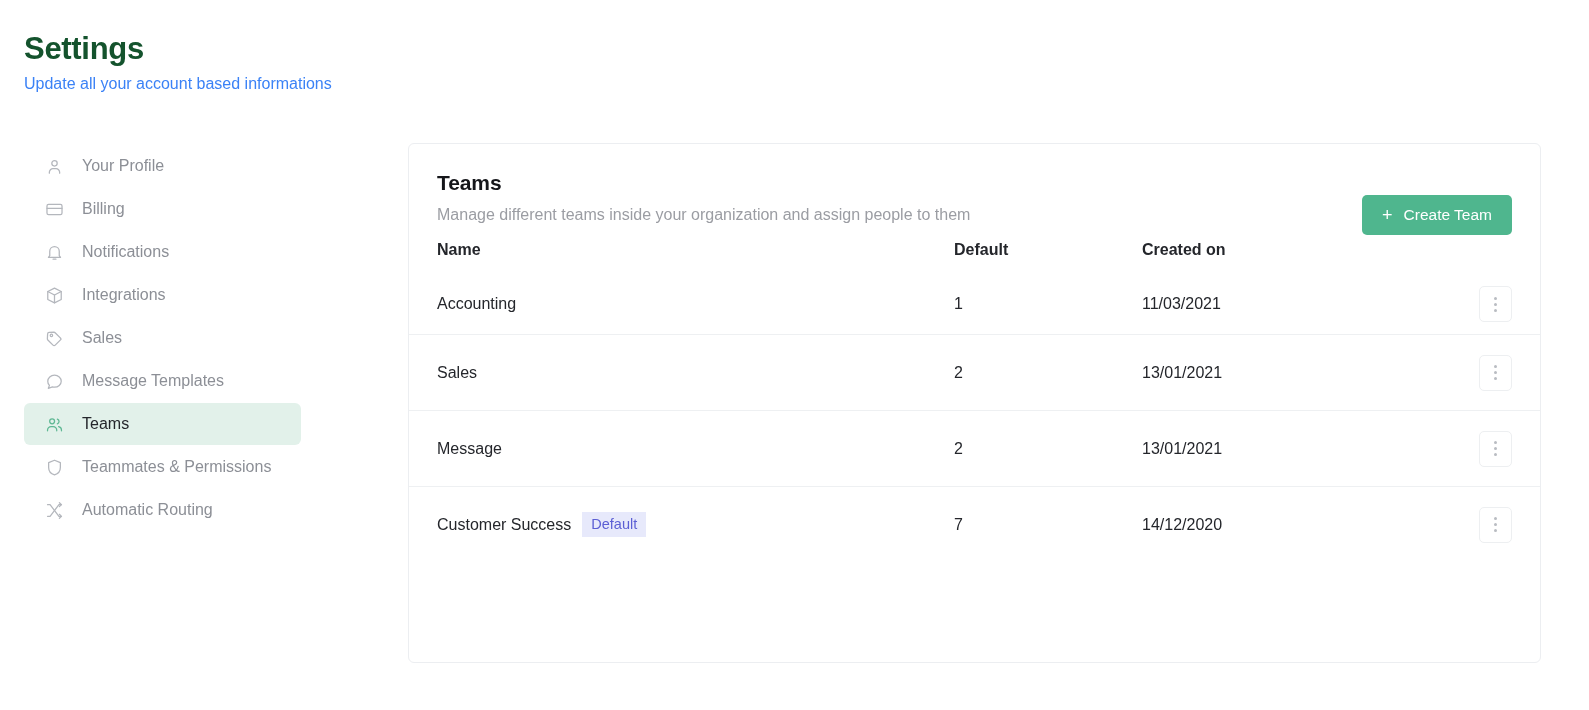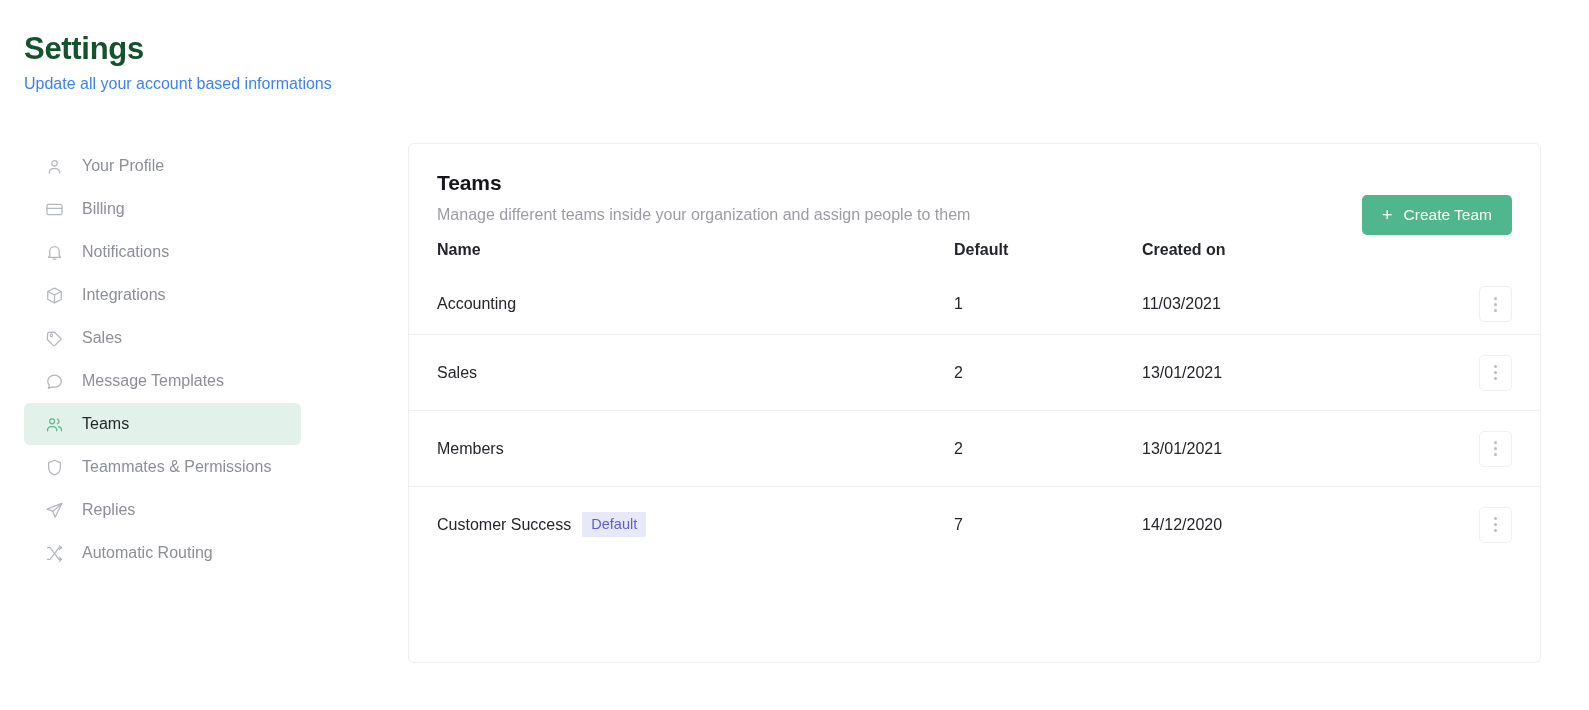--- a/index.html
+++ b/index.html
@@ -289,29 +289,20 @@
         <span class="nav-icon">
           <svg width="19" height="19" viewBox="0 0 24 24" fill="none" stroke="currentColor" stroke-width="1.6" stroke-linecap="round" stroke-linejoin="round">
             <path d="M12 2.8 4.6 5.9v6.2c0 4.5 3.1 8 7.4 9.1 4.3-1.1 7.4-4.6 7.4-9.1V5.9L12 2.8z"></path>
           </svg>
         </span>
         <span class="nav-label">Teammates &amp; Permissions</span>
       </div>
       <div class="nav-item">
         <span class="nav-icon">
           <svg width="19" height="19" viewBox="0 0 24 24" fill="none" stroke="currentColor" stroke-width="1.6" stroke-linecap="round" stroke-linejoin="round">
-            <path d="M21.2 3.1 2.6 10.3l7.3 2.9 2.9 7.3 8.4-17.4z"></path>
-            <path d="M9.9 13.2 21.2 3.1"></path>
-          </svg>
-        </span>
-        <span class="nav-label">Replies</span>
-      </div>
-      <div class="nav-item">
-        <span class="nav-icon">
-          <svg width="19" height="19" viewBox="0 0 24 24" fill="none" stroke="currentColor" stroke-width="1.6" stroke-linecap="round" stroke-linejoin="round">
             <path d="M3.2 4.6h3.2l11.2 14.8h3.2"></path>
             <path d="M3.2 19.4h3.2L17.6 4.6h3.2"></path>
             <path d="M18.2 2.2l2.6 2.4-2.6 2.4"></path>
             <path d="M18.2 16.8l2.6 2.6-2.6 2.4"></path>
           </svg>
         </span>
         <span class="nav-label">Automatic Routing</span>
       </div>
     </nav>
 
@@ -358,21 +349,21 @@
             <div class="col-action">
               <button class="kebab">
                 <span></span>
                 <span></span>
                 <span></span>
               </button>
             </div>
           </div>
           <div class="tbl-row">
             <div class="col-name">
-              <span class="cell">Members</span>
+              <span class="cell">Message</span>
             </div>
             <div class="col-members cell">2</div>
             <div class="col-created cell">13/01/2021</div>
             <div class="col-action">
               <button class="kebab">
                 <span></span>
                 <span></span>
                 <span></span>
               </button>
             </div>

